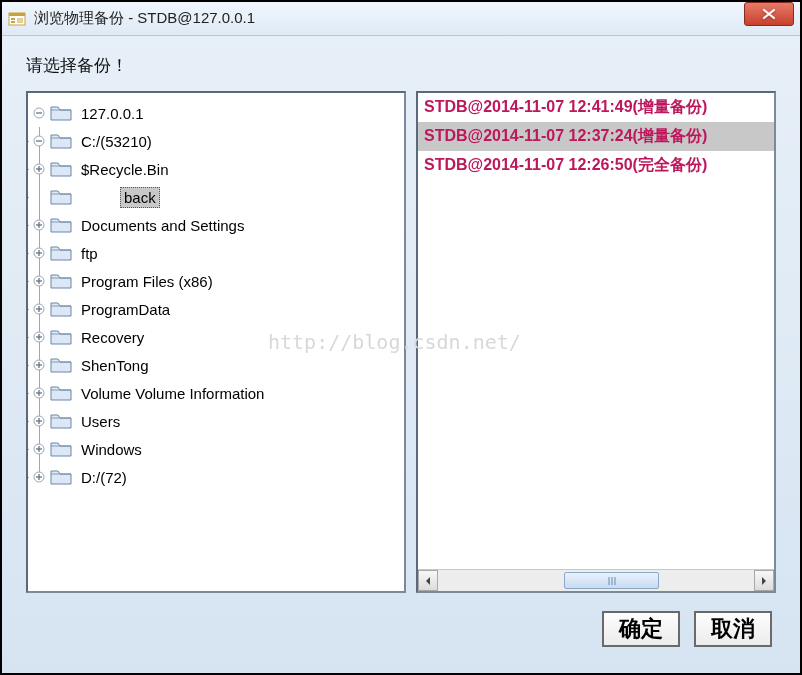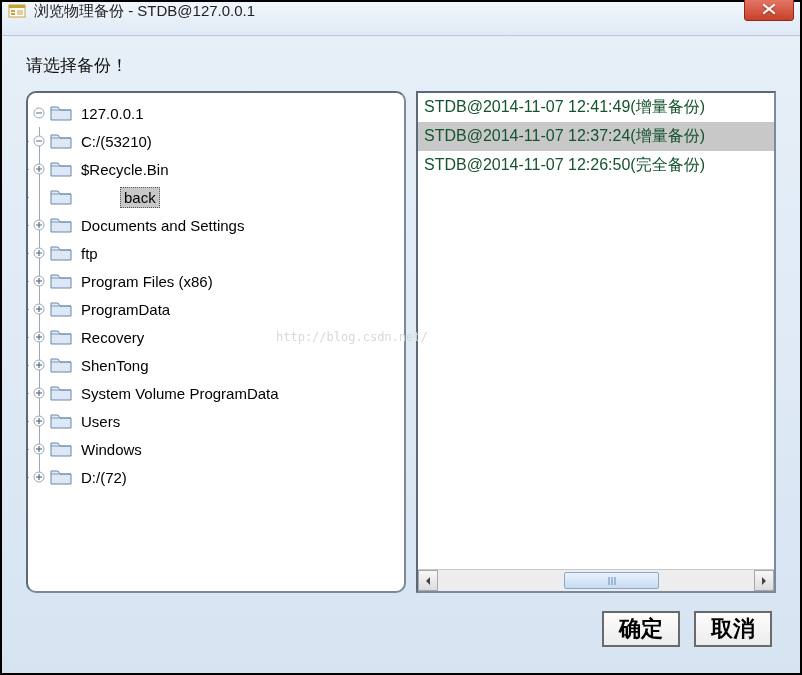--- a/index.html
+++ b/index.html
@@ -16,20 +16,21 @@
       height: 675px;
       border: 2px solid #000;
       background: linear-gradient(to bottom, #e8f0f8, #d6e4f2);
       display: flex;
       flex-direction: column;
     }
     .titlebar {
       height: 34px;
       background: linear-gradient(to bottom, #f0f6fc, #dfeaf6);
       display: flex;
+      align-items: center;
       padding: 0 6px;
       border-bottom: 1px solid #b8c8d8;
     }
     .titlebar-icon {
       width: 18px;
       height: 18px;
       margin-right: 8px;
     }
     .titlebar-text {
       flex: 1;
@@ -72,38 +73,37 @@
       background: #fff;
       border: 2px solid #7a8a9a;
       border-top-color: #5a6a7a;
       border-left-color: #5a6a7a;
       position: relative;
     }
     .tree-panel {
       width: 380px;
       overflow: auto;
       padding: 6px 4px;
-      border-radius: 10px;
     }
     .list-panel {
       flex: 1;
       display: flex;
       flex-direction: column;
     }
     .list-body {
       flex: 1;
       overflow: hidden;
     }
     .list-item {
       font-size: 16px;
-      font-weight: normal;
+      font-weight: bold;
       padding: 4px 6px;
       white-space: nowrap;
       cursor: default;
-      color: #14532d;
+      color: #be185d;
     }
     .list-item.selected {
       background: #c8c8c8;
     }
     .hscroll {
       height: 22px;
       background: #ededed;
       border-top: 1px solid #c8c8c8;
       display: flex;
       align-items: center;
@@ -227,24 +227,24 @@
       border: 2px solid #6a6a6a;
       font-size: 22px;
       font-weight: bold;
       cursor: pointer;
       display: flex;
       align-items: center;
       justify-content: center;
     }
     .watermark {
       position: absolute;
-      left: 276px;
+      left: 268px;
       top: 330px;
       color: #d8d8d8;
-      font-size: 12px;
+      font-size: 20px;
       font-family: monospace;
       pointer-events: none;
       z-index: 5;
     }
   </style>
 </head>
 <body>
 
 <div class="window">
   <div class="titlebar">
@@ -430,21 +430,21 @@
                             <svg width="12" height="12" viewBox="0 0 12 12">
                               <circle cx="6" cy="6" r="5"></circle>
                               <line class="plus" x1="3" y1="6" x2="9" y2="6" stroke-width="1.2"></line>
                               <line class="plus" x1="6" y1="3" x2="6" y2="9" stroke-width="1.2"></line>
                             </svg>
                           </span>
                           <span class="folder-icon"><svg viewBox="0 0 22 18">
                               <path d="M1 4 L1 16 L21 16 L21 6 L10 6 L8 3 L1 3 Z" fill="#dce8f6" stroke="#6a88aa" stroke-width="1"></path>
                               <path d="M1 6 L21 6" stroke="#6a88aa" stroke-width="0.8"></path>
                             </svg></span>
-                          <span class="label">System Volume ProgramData</span>
+                          <span class="label">Volume Volume Information</span>
                         </div>
                       </li>
                       <li>
                         <div class="row">
                           <span class="toggle collapsed">
                             <svg width="12" height="12" viewBox="0 0 12 12">
                               <circle cx="6" cy="6" r="5"></circle>
                               <line class="plus" x1="3" y1="6" x2="9" y2="6" stroke-width="1.2"></line>
                               <line class="plus" x1="6" y1="3" x2="6" y2="9" stroke-width="1.2"></line>
                             </svg>

